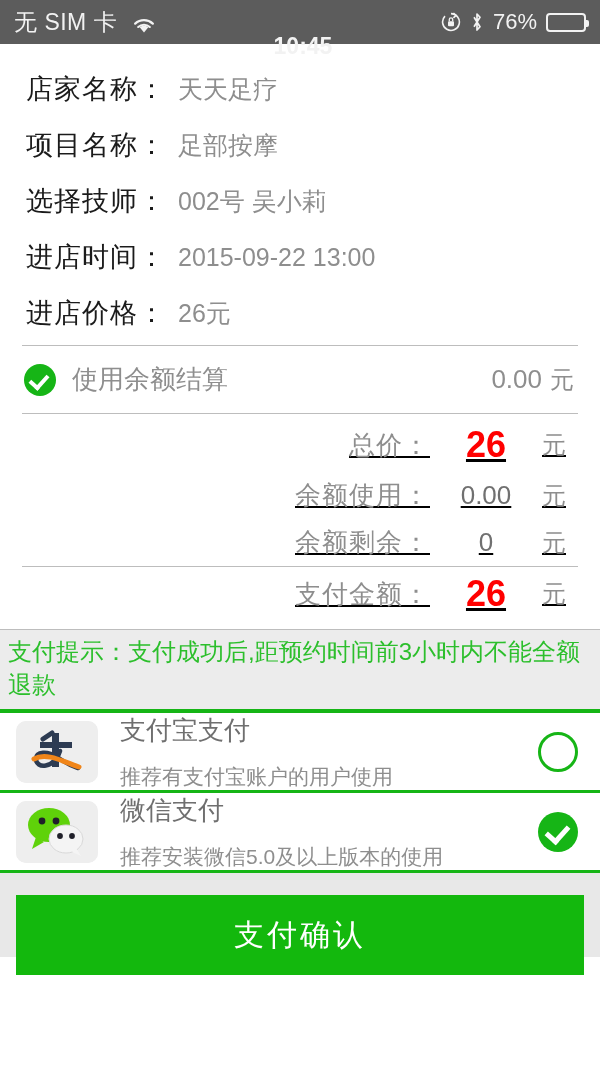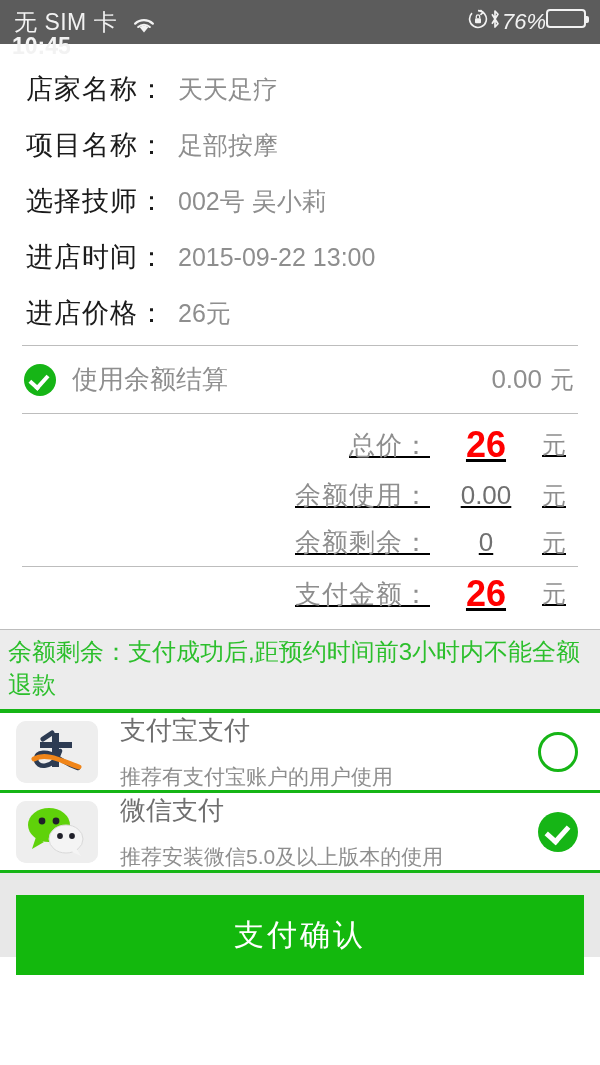--- a/index.html
+++ b/index.html
@@ -33,33 +33,34 @@
   }
   .sb-left {
     display: flex;
     align-items: center;
     gap: 15px;
     font-size: 23px;
     letter-spacing: 0.5px;
   }
   .sb-center {
     position: absolute;
-    left: 12px; right: 0;
-    text-align: left;
+    left: 6px; right: 0;
+    text-align: center;
     font-size: 23px;
     font-weight: bold;
     pointer-events: none;
     margin-top: 48px;
   }
   .sb-right {
     margin-left: auto;
     display: flex;
+    align-items: center;
+    gap: 9px;
     font-size: 22px;
     z-index: 2;
-    font-style: italic;
   }
   .wifi-ico { display: inline-block; width: 24px; height: 18px; }
   .rot-ico  { display: inline-block; width: 20px; height: 20px; }
   .bt-ico   { display: inline-block; width: 14px; height: 20px; }
   .battery {
     width: 40px; height: 19px;
     border: 2px solid #f2f2f2;
     border-radius: 4px;
     position: relative;
     box-sizing: border-box;
@@ -381,21 +382,21 @@
       <span class="sum-unit">元</span>
     </div>
     <div class="hr"></div>
     <div class="sum-row">
       <span class="sum-label">支付金额：</span>
       <span class="sum-value big">26</span>
       <span class="sum-unit">元</span>
     </div>
   </div>
 
-  <div class="notice">余额剩余：支付成功后,距预约时间前3小时内不能全额退款</div>
+  <div class="notice">支付提示：支付成功后,距预约时间前3小时内不能全额退款</div>
 
   <div class="pay-row">
     <span class="pay-icon">
       <svg viewBox="0 0 82 62" width="82" height="62">
         <rect x="0" y="0" width="82" height="62" rx="10" fill="#eeeeee"></rect>
         <rect x="36" y="12" width="7" height="34" fill="#2d3b52"></rect>
         <rect x="24" y="21" width="32" height="6" fill="#2d3b52"></rect>
         <path d="M27 18 L36 12" stroke="#2d3b52" stroke-width="5" stroke-linecap="round"></path>
         <path d="M44 30 C38 48 20 48 20 38 C20 30 32 30 41 36 C48 41 56 45 62 47" stroke="#2d3b52" stroke-width="4.5" fill="none" stroke-linecap="round"></path>
         <path d="M18 38 C30 31 46 40 63 46" stroke="#f08519" stroke-width="5" fill="none" stroke-linecap="round"></path>

